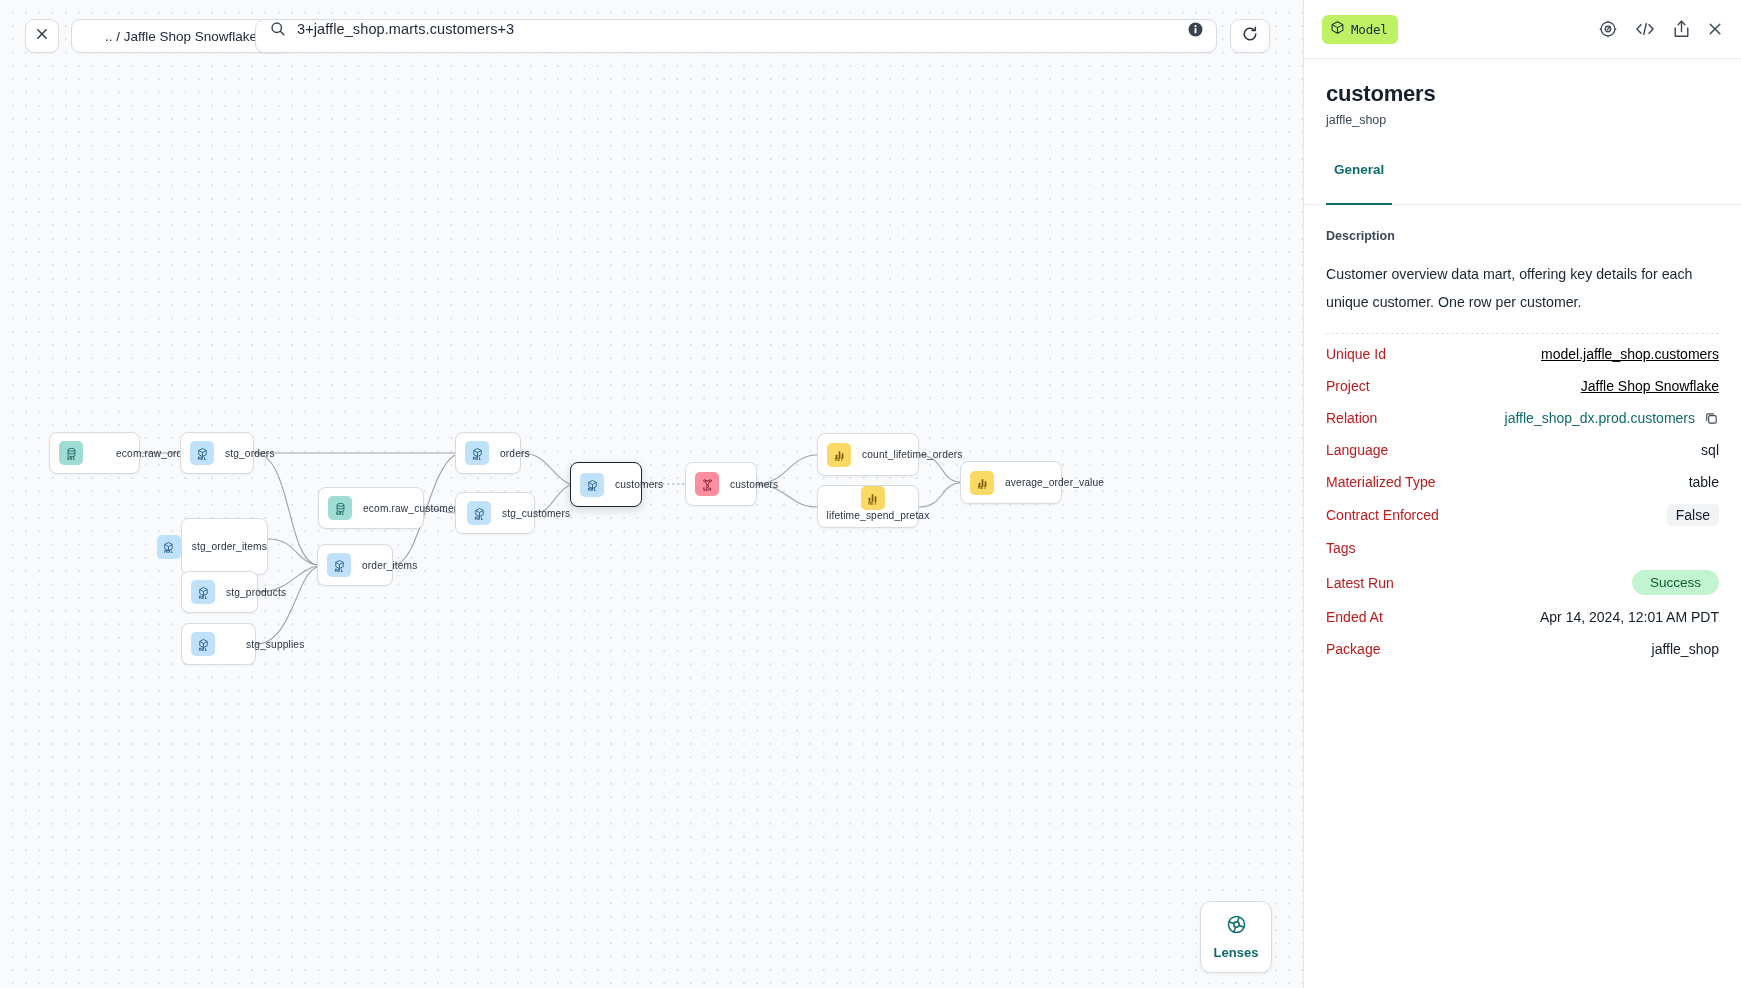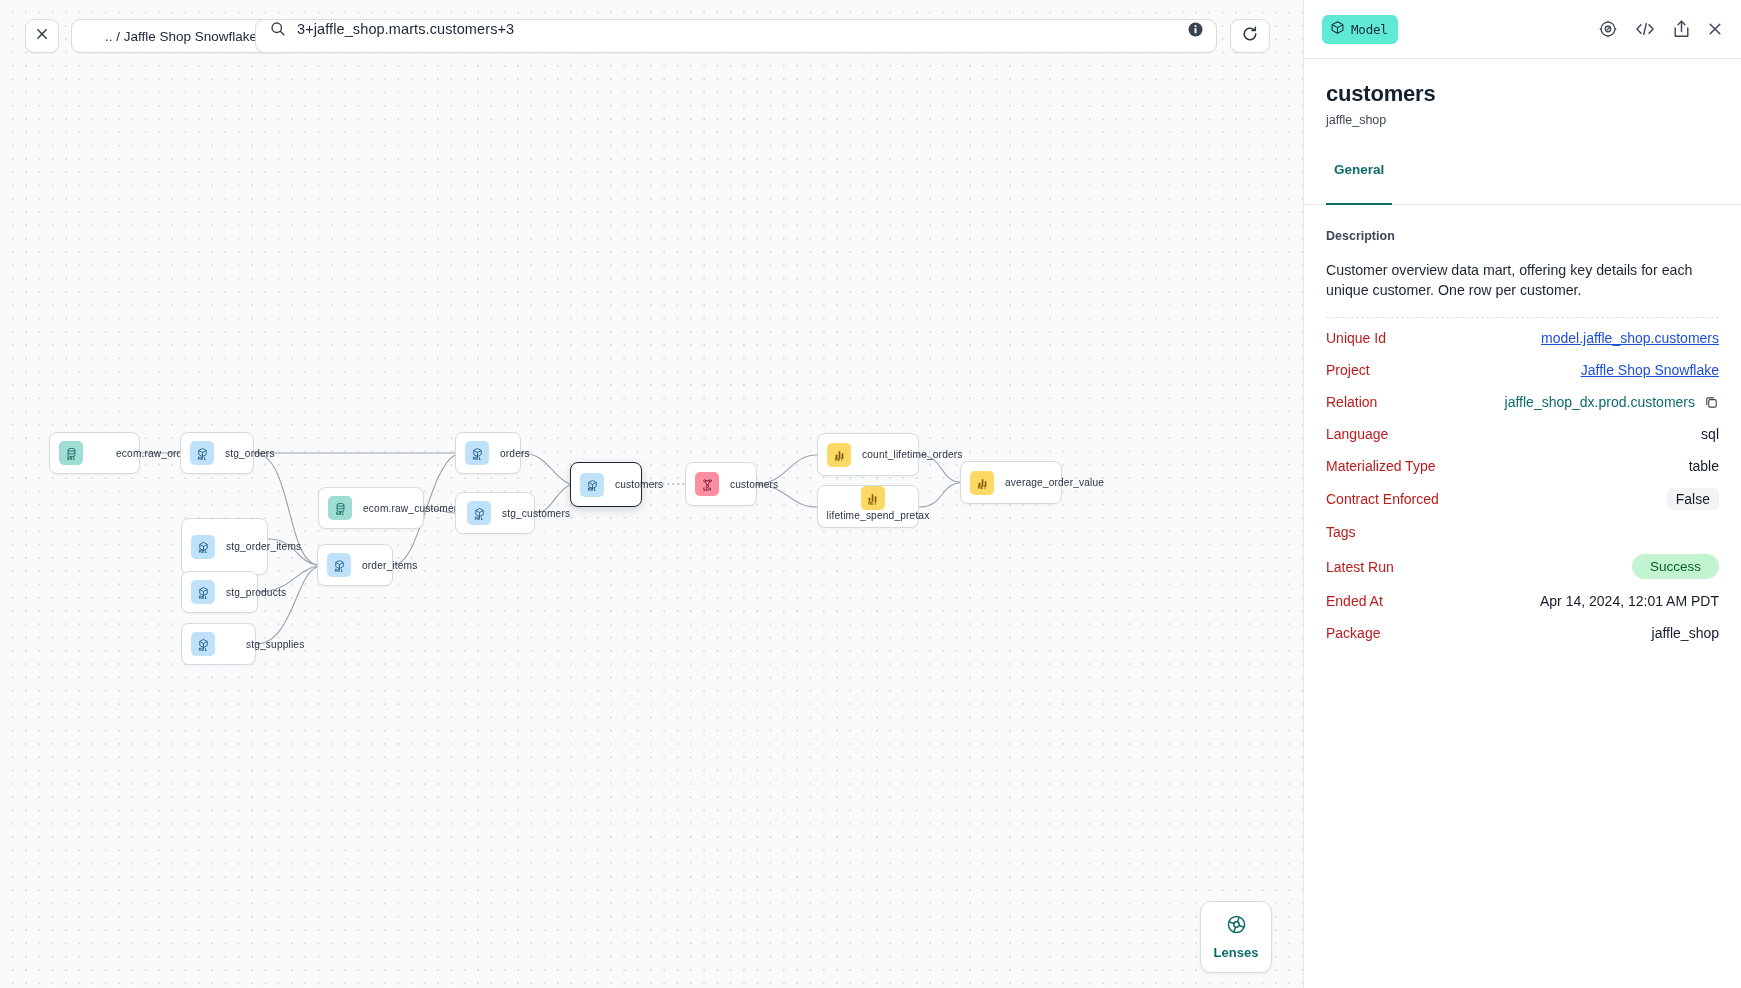--- a/index.html
+++ b/index.html
@@ -104,21 +104,21 @@
     position: absolute; right: 0; top: 0; width: 438px; height: 988px;
     background: #fff; border-left: 1px solid #e4e7ec;
     display: flex; flex-direction: column;
   }
   #panel-head {
     height: 59px; border-bottom: 1px solid #e8eaee;
     display: flex; align-items: center; padding: 0 12px 0 18px; gap: 8px;
   }
   #model-chip {
     display: inline-flex; align-items: center; gap: 6px;
-    background: #5eead4; border-radius: 6px; padding: 5px 10px 5px 8px;
+    background: #bef264; border-radius: 6px; padding: 5px 10px 5px 8px;
     cursor: pointer;
   }
   #model-chip .mtext {
     font-family: "DejaVu Sans Mono", monospace;
     font-size: 12.5px; color: #17283c; letter-spacing: -.2px;
   }
   #head-actions { margin-left: auto; display: flex; align-items: center; gap: 16px; padding-right: 6px; }
   #head-actions .hicon { cursor: pointer; display: flex; }
 
   #panel-title-wrap { padding: 22px 22px 0 22px; }
@@ -127,30 +127,30 @@
 
   #tabs { margin-top: 29px; padding: 0 22px; border-bottom: 1px solid #e8eaee; display: flex; }
   .tab {
     font-size: 13.5px; font-weight: 600; color: #0e6b6b;
     padding: 6px 8px 26px 8px; cursor: pointer;
     border-bottom: 2.5px solid #0e6b6b; margin-bottom: -1px;
   }
 
   #panel-body { padding: 24px 22px 0 22px; overflow-y: auto; flex: 1 1 auto; }
   #desc-label { font-size: 12.5px; font-weight: 700; color: #3c4756; }
-  #desc-text { font-size: 14.2px; line-height: 20px; color: #1b2532; margin-top: 17px; }
+  #desc-text { font-size: 14.2px; line-height: 28px; color: #1b2532; margin-top: 17px; }
   #desc-rule { border-top: 1px dashed #dfe3e8; margin: 17px 0 4px 0; }
 
   .frow {
     display: flex; align-items: center; justify-content: space-between;
     min-height: 32px; padding: 6px 0; gap: 14px;
   }
   .fkey { font-size: 14px; color: #b91c1c; white-space: nowrap; }
   .fval { font-size: 14px; color: #141d29; text-align: right; }
-  .fval.link { color: #1d4ed8; text-decoration: underline; cursor: pointer; }
+  .fval.link { color: #000000; text-decoration: underline; cursor: pointer; }
   .fval.teal { color: #0e6b6b; }
   .fval.chip-gray { background: #f1f3f5; border-radius: 5px; padding: 3px 9px; }
   .fval.chip-green {
     background: #c3f4d2; color: #0c5b2c; border-radius: 13px;
     padding: 5px 18px; font-size: 13.5px;
   }
   .relwrap { display: flex; align-items: center; gap: 9px; }
   .copy-icon { cursor: pointer; display: flex; }
 </style>
 </head>
@@ -200,21 +200,21 @@
         <div class="node" style="left: 180px; top: 432px; width: 74px; height: 42px;">
           <span class="badge mdl">
             <span class="bi"><svg width="11" height="11" viewBox="0 0 20 20" fill="none" stroke="currentColor" stroke-width="1.5" stroke-linejoin="round">
                 <path d="M10 2.6 L16.8 6.3 L16.8 13.7 L10 17.4 L3.2 13.7 L3.2 6.3 Z"></path>
                 <path d="M3.2 6.3 L10 10 L16.8 6.3 M10 10 L10 17.4"></path>
               </svg></span>
             <span class="bt">MDL</span>
           </span>
           <span class="nlabel">stg_orders</span>
         </div>
-        <div class="node" style="left: 181px; top: 518px; width: 87px; height: 57px;">
+        <div class="node" style="left: 181px; top: 518px; width: 87px; height: 57px; justify-content: flex-end;">
           <span class="badge mdl">
             <span class="bi"><svg width="11" height="11" viewBox="0 0 20 20" fill="none" stroke="currentColor" stroke-width="1.5" stroke-linejoin="round">
                 <path d="M10 2.6 L16.8 6.3 L16.8 13.7 L10 17.4 L3.2 13.7 L3.2 6.3 Z"></path>
                 <path d="M3.2 6.3 L10 10 L16.8 6.3 M10 10 L10 17.4"></path>
               </svg></span>
             <span class="bt">MDL</span>
           </span>
           <span class="nlabel">stg_order_items</span>
         </div>
         <div class="node" style="left: 181px; top: 571px; width: 77px; height: 42px;">

